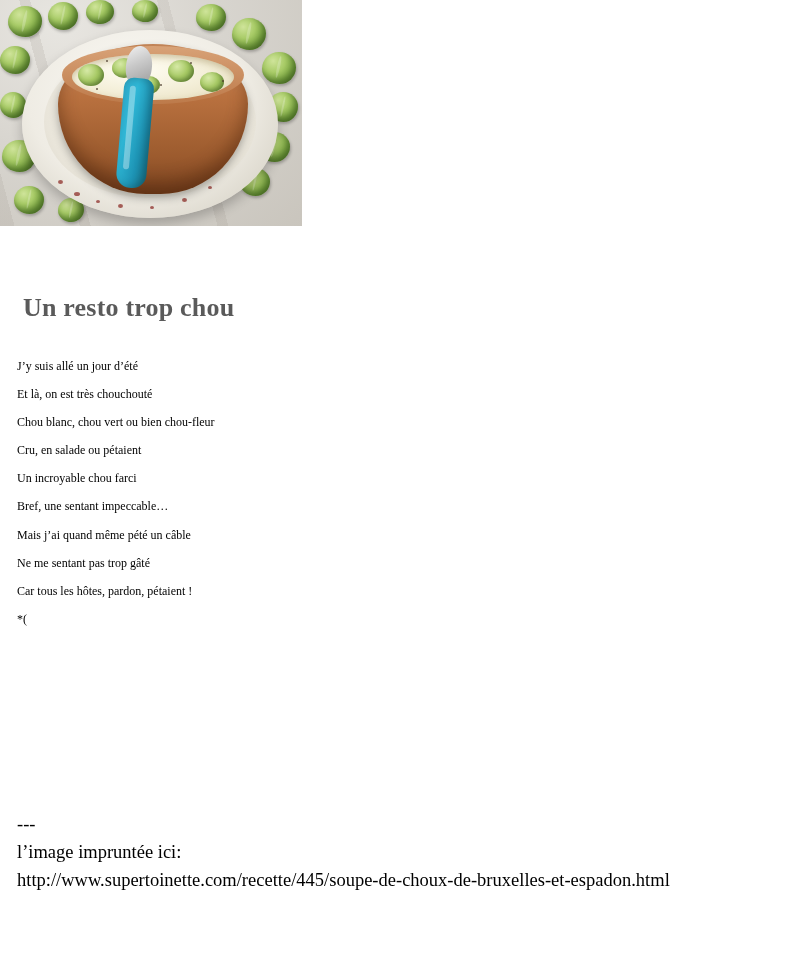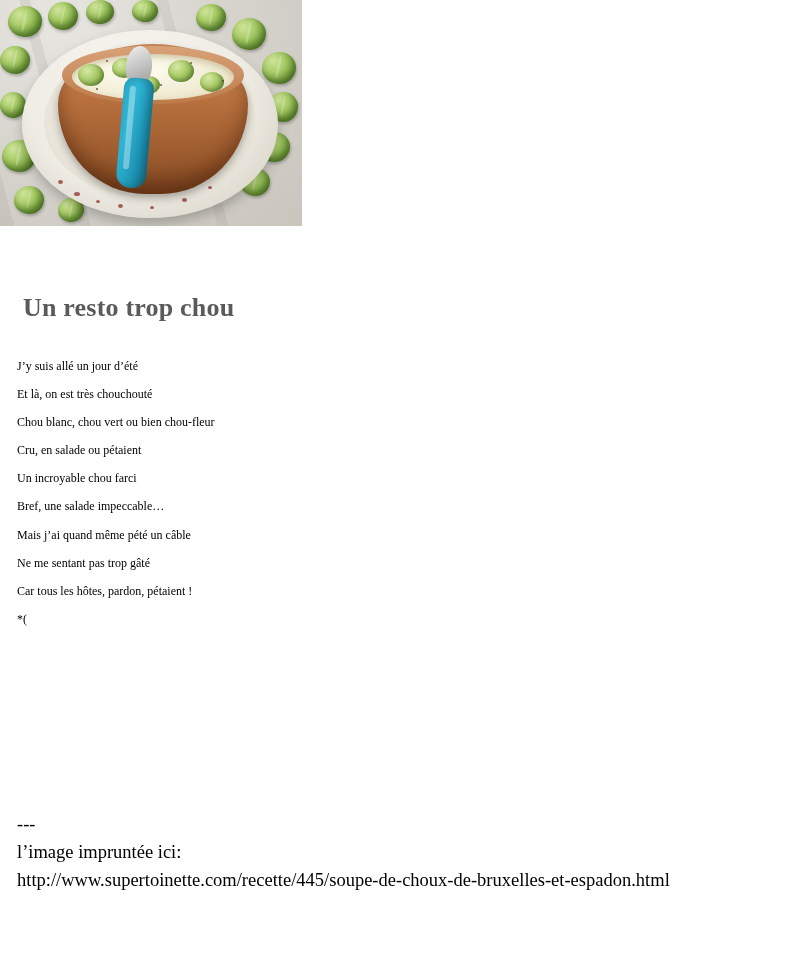--- a/index.html
+++ b/index.html
@@ -253,21 +253,21 @@
   </div>
 
   <h1 class="title">Un resto trop chou</h1>
 
   <div class="poem">
     <div class="line">J’y suis allé un jour d’été</div>
     <div class="line">Et là, on est très chouchouté</div>
     <div class="line">Chou blanc, chou vert ou bien chou-fleur</div>
     <div class="line">Cru, en salade ou pétaient</div>
     <div class="line">Un incroyable chou farci</div>
-    <div class="line">Bref, une salade impeccable…</div>
+    <div class="line">Bref, une sentant impeccable…</div>
     <div class="line">Mais j’ai quand même pété un câble</div>
     <div class="line">Ne me sentant pas trop gâté</div>
     <div class="line">Car tous les hôtes, pardon, pétaient !</div>
     <div class="line">*(</div>
   </div>
 
   <div class="footer">
     <div class="line">---</div>
     <div class="line">l’image impruntée ici:</div>
     <div class="line">http://www.supertoinette.com/recette/445/soupe-de-choux-de-bruxelles-et-espadon.html</div>

